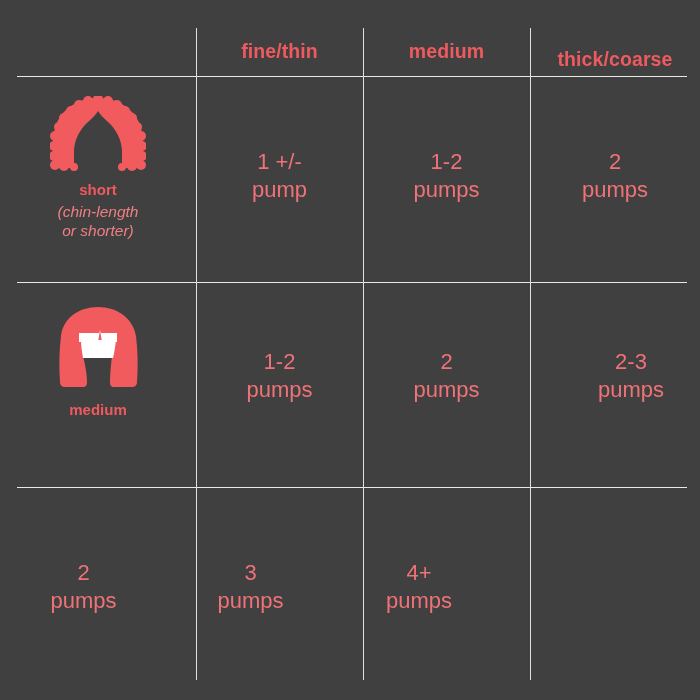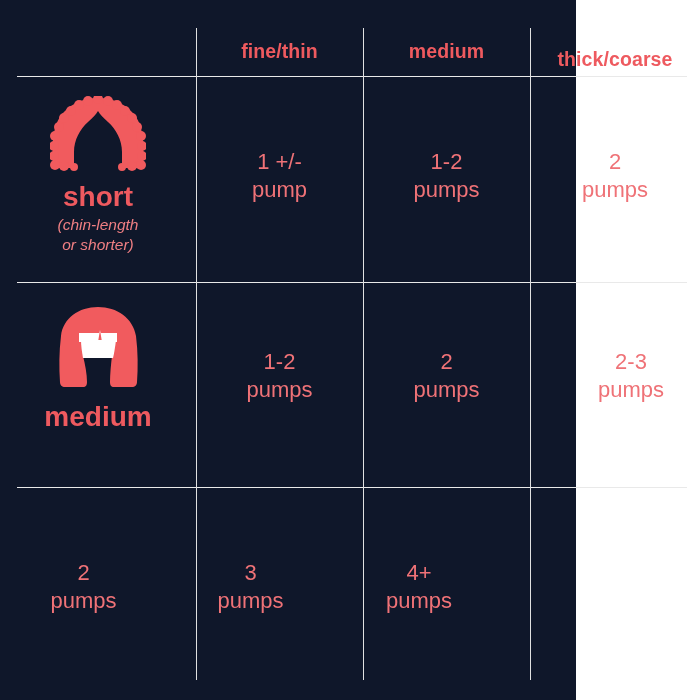--- a/index.html
+++ b/index.html
@@ -9,23 +9,23 @@
   body {
     width: 700px;
     height: 700px;
     background: #ffffff;
     font-family: "Liberation Sans", sans-serif;
     overflow: hidden;
   }
 
   #chart-wrap {
     position: relative;
-    width: 576px;
+    width: 700px;
     height: 700px;
-    background: #0f172a;
+    background: #404040;
   }
 
   
   .hline {
     position: absolute;
     left: 17px;
     width: 670px;
     height: 1px;
     background: #e9e9e9;
   }
@@ -79,21 +79,21 @@
     display: flex;
     flex-direction: column;
     align-items: center;
     justify-content: flex-start;
   }
   .icon-box {
     display: block;
     line-height: 0;
   }
   .row-title {
-    font-size: 28px;
+    font-size: 15px;
     font-weight: bold;
     color: #ee5a5f;
     line-height: 1.05;
     text-align: center;
   }
   .row-sub {
     font-size: 15.5px;
     font-weight: normal;
     color: #ef7f83;
     line-height: 1.25;

